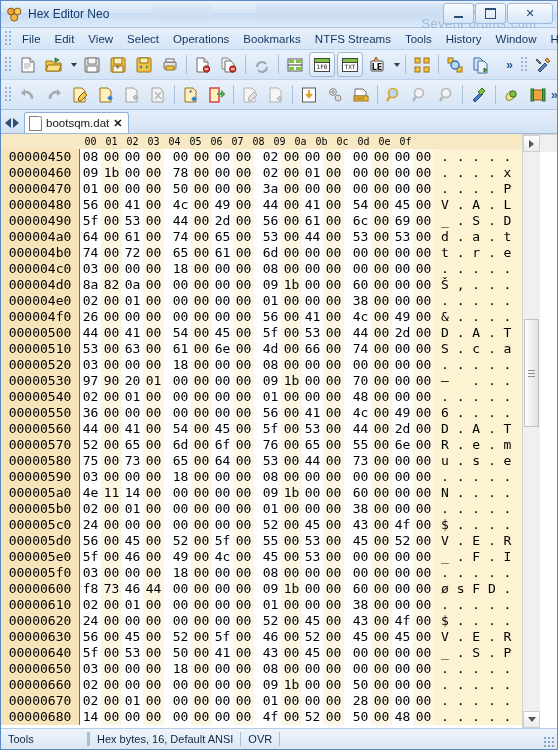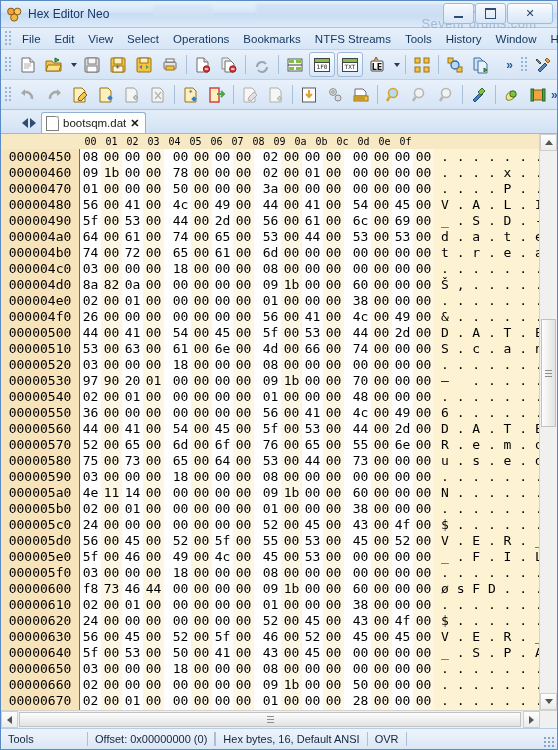--- a/index.html
+++ b/index.html
@@ -81,39 +81,39 @@
     background:linear-gradient(to bottom,#fbfdff,#d8e7f7);}
   .sep{width:1px;height:19px;background:#a9c0da;margin:0 3px;flex:0 0 1px;}
   .chev{margin-left:auto;margin-right:4px;color:#2a5894;font-size:12px;font-weight:bold;flex:0 0 auto;}
   .caret{width:0;height:0;border-left:3px solid transparent;border-right:3px solid transparent;
     border-top:4px solid #2b3c52;margin-left:1px;}
 
   
   .tabstrip{
     height:23px;flex:0 0 23px;display:flex;align-items:flex-end;
     background:linear-gradient(to bottom,#e4eef9,#d2e2f4);
-    padding-left:18px;position:relative;
+    padding-left:1px;position:relative;
   }
   .navarrows{display:flex;align-items:center;height:19px;padding:0 3px 1px 3px;gap:2px;}
   .navarrow{width:0;height:0;border-top:5px solid transparent;border-bottom:5px solid transparent;}
   .navarrow.left{border-right:6px solid #2d4d74;}
   .navarrow.right{border-left:6px solid #2d4d74;}
   .tab{
     height:20px;display:flex;align-items:center;gap:4px;padding:0 5px 0 4px;
     background:#fdfdfd;border:1px solid #8fb0d2;border-bottom:none;
     border-radius:3px 3px 0 0;margin-left:2px;
   }
   .tab-doc-icon{width:11px;height:13px;background:#fff;border:1px solid #7e7e7e;position:relative;}
   .tab-doc-icon:after{content:"";position:absolute;right:-1px;top:-1px;
     border-left:4px solid transparent;border-top:4px solid #bfbfbf;}
   .tab-label{font-size:11.5px;color:#1a1a1a;white-space:nowrap;}
   .tab-close{font-size:11px;font-weight:bold;color:#1a1a1a;cursor:pointer;line-height:1;}
 
   
-  .hexwrap{flex:1 1 auto;display:flex;flex-direction:column;min-height:0;background:#fff;
+  .hexwrap{flex:1 1 auto;display:flex;flex-direction:row;min-height:0;background:#fff;
     border-top:1px solid #9db9d6;}
   .hexbody{flex:1 1 auto;display:flex;min-height:0;position:relative;overflow:hidden;}
   .hexgrid{flex:1 1 auto;display:flex;flex-direction:column;min-width:0;overflow:hidden;background:#fff;}
 
   .hexhdr{
     display:flex;height:15px;flex:0 0 15px;align-items:center;
     background:#f7e9c4;color:#000;font-family:"DejaVu Sans Mono",monospace;font-size:10px;
   }
   .hdr-offset{width:79px;flex:0 0 79px;background:#f7e9c4;height:15px;}
   .hdr-hex{flex:0 0 auto;display:flex;background:#f7e9c4;height:15px;align-items:center;
@@ -1384,21 +1384,20 @@
       <div class="sb-btn" style="position:absolute;right:17px;top:0">
           <span class="sb-right"></span>
         </div>
       <div class="sb-btn" style="position:absolute;right:0;top:0;border:none;background:#f0f0f0"></div>
     </div>
   </div>
 
   <div class="statusbar">
     <div class="st" style="width:72px">Tools</div>
     <div class="stdiv"></div>
-    <div class="st">Offset: 0x00000000 (0)</div>
     <div class="stdiv"></div>
     <div class="stdiv"></div>
     <div class="st">Hex bytes, 16, Default ANSI</div>
     <div class="stdiv"></div>
     <div class="st">OVR</div>
     <div class="stdiv"></div>
     <div class="resizer"></div>
   </div>
 
 </div>

